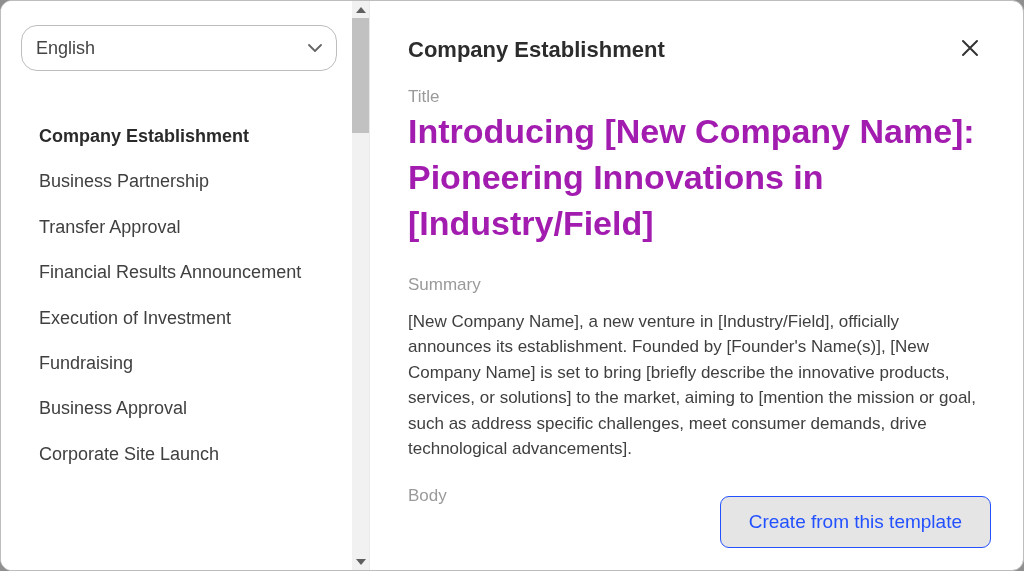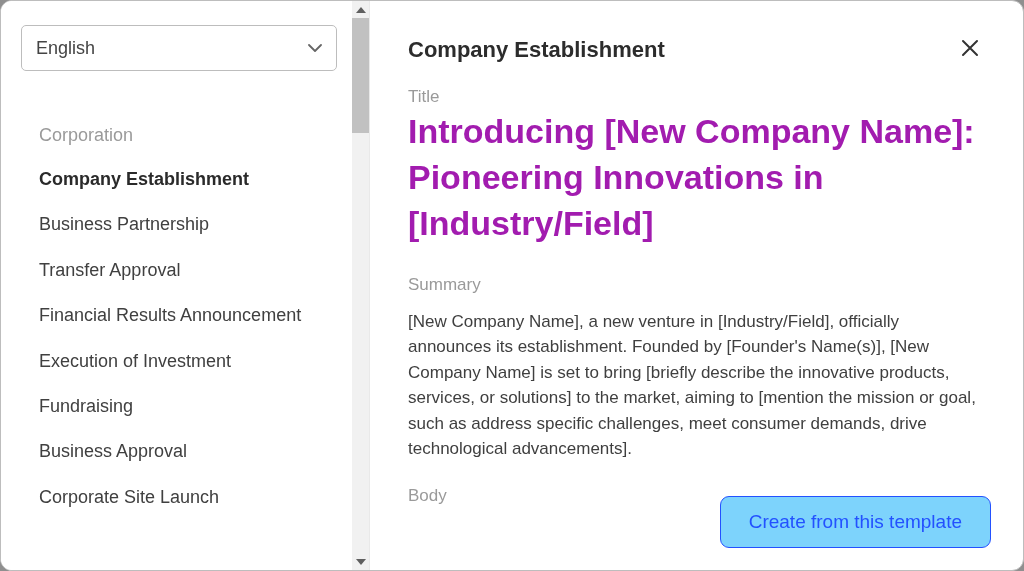--- a/index.html
+++ b/index.html
@@ -54,21 +54,21 @@
   .sb-thumb {
     width: 17px;
     background: #c1c1c1;
   }
   .lang-select-wrap {
     margin: 24px 32px 14px 20px;
   }
   .lang-select {
     height: 44px;
     border: 1px solid #bdbdbd;
-    border-radius: 5px;
+    border-radius: 16px;
     display: flex;
     align-items: center;
     justify-content: space-between;
     padding: 0 14px;
     color: #444;
     font-size: 18px;
     background: #fff;
   }
   .chevron {
     font-size: 14px;
@@ -144,21 +144,21 @@
     margin-bottom: 24px;
   }
   .footer {
     position: absolute;
     right: 32px;
     bottom: 22px;
   }
   .create-btn {
     border: 1.5px solid #2351ff;
     color: #2351ff;
-    background: #7dd3fc;
+    background: #e5e5e5;
     border-radius: 9px;
     padding: 14px 28px;
     font-size: 19px;
     cursor: pointer;
   }
 </style>
 </head>
 <body>
 
 <div class="window">
@@ -170,21 +170,20 @@
         <span>English</span>
         <span class="chevron">
           <svg width="14" height="10" viewBox="0 0 14 10">
               <path d="M1 2 L7 8 L13 2" stroke="#666" stroke-width="1.8" fill="none" stroke-linecap="round" stroke-linejoin="round"></path>
             </svg>
         </span>
       </div>
     </div>
 
     <div class="nav-list">
-      <div class="nav-category">Corporation</div>
       <div class="nav-item selected"><span>Company Establishment</span></div>
       <div class="nav-item"><span>Business Partnership</span></div>
       <div class="nav-item"><span>Transfer Approval</span></div>
       <div class="nav-item"><span>Financial Results Announcement</span></div>
       <div class="nav-item"><span>Execution of Investment</span></div>
       <div class="nav-item"><span>Fundraising</span></div>
       <div class="nav-item"><span>Business Approval</span></div>
       <div class="nav-item"><span>Corporate Site Launch</span></div>
     </div>
 

